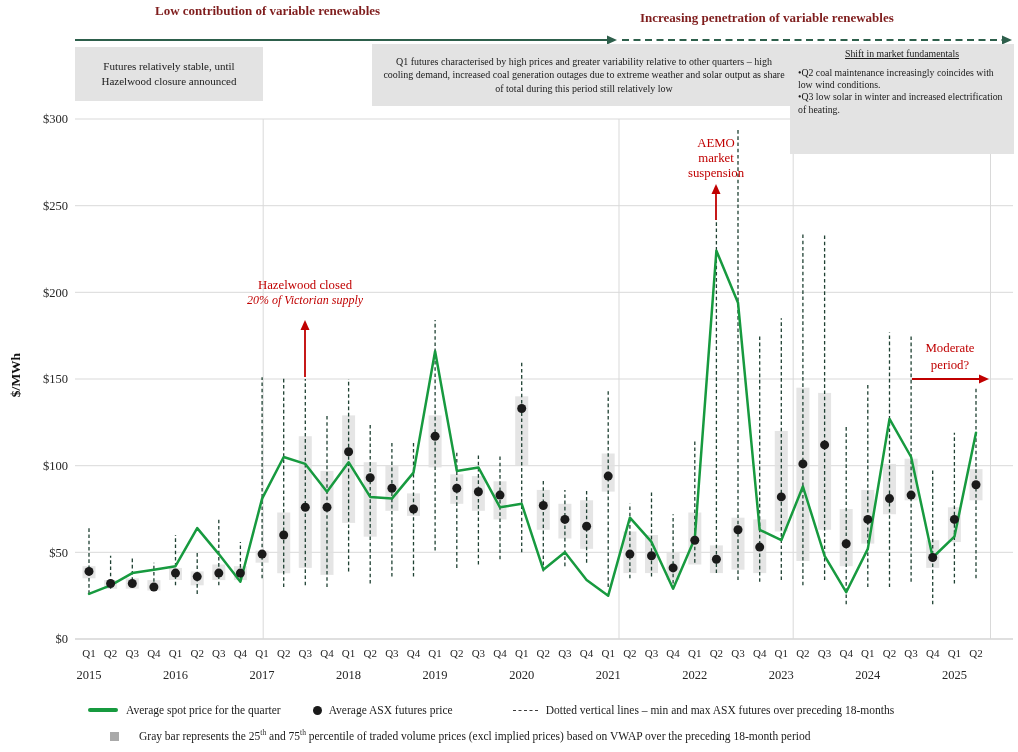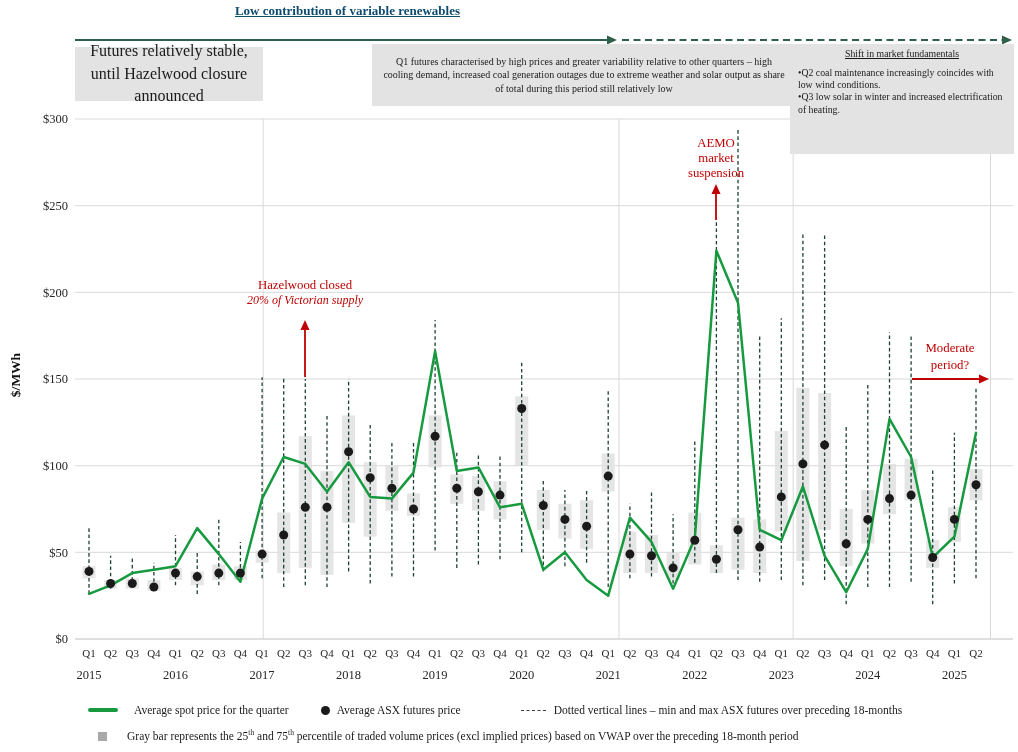--- a/index.html
+++ b/index.html
@@ -1,41 +1,41 @@
 <!DOCTYPE html>
 <html><head>
 <meta charset="utf-8">
 <style>
   html,body{margin:0;padding:0;background:#fff;}
   #stage{position:relative;width:1018px;height:752px;background:#fff;overflow:hidden;
          font-family:"Liberation Serif","DejaVu Serif",serif;color:#1a1a1a;}
   #chart-svg{position:absolute;left:0;top:0;width:1018px;height:752px;}
   #chart-svg text{font-family:"Liberation Serif","DejaVu Serif",serif;}
-  .era{position:absolute;text-align:center;color:#0c4a6e;text-decoration:underline;}
+  .era{position:absolute;color:#7f1d1d;}
   #era1{left:155px;top:4px;width:385px;}
   #era2{left:640px;top:11px;width:340px;}
   .era .t{font-weight:bold;font-size:13px;line-height:14px;}
   .era .s{font-style:italic;font-size:11.5px;line-height:13px;}
   .callout{position:absolute;background:#e3e3e3;color:#1a1a1a;}
   #box1{left:75px;top:47px;width:188px;height:54px;display:flex;align-items:center;justify-content:center;
-        text-align:center;font-size:16px;line-height:1.4;padding:0 14px;box-sizing:border-box;}
+        text-align:center;font-size:11px;line-height:1.4;padding:0 14px;box-sizing:border-box;}
   #box2{left:372px;top:44px;width:424px;height:62px;display:flex;align-items:center;justify-content:center;
         text-align:center;font-size:10px;line-height:1.32;padding:0 10px;box-sizing:border-box;}
   #box3{left:790px;top:44px;width:224px;height:110px;font-size:9.8px;line-height:1.24;
         padding:4px 8px 4px 8px;box-sizing:border-box;text-align:left;}
   #box3 .bt{text-align:center;text-decoration:underline;margin-bottom:7px;}
   .legend-row{position:absolute;display:flex;align-items:center;font-size:11.5px;color:#1a1a1a;}
   #legrow1{left:88px;top:704px;}
-  #legrow2{left:98px;top:730px;justify-content:space-between;}
+  #legrow2{left:110px;top:730px;justify-content:space-between;}
   .leg-item{display:inline-flex;align-items:center;}
   .sw-line{display:inline-block;width:30px;height:4px;background:#179a3f;border-radius:2px;margin-right:8px;}
   .sw-dot{display:inline-block;width:9px;height:9px;border-radius:50%;background:#1a1a1a;margin-right:7px;}
   .sw-dash{display:inline-block;width:25px;height:0;border-top:1.7px dashed #3c3c3c;margin-right:8px;}
   .sw-bar{display:inline-block;width:9px;height:9px;background:#a9a9a9;margin-right:20px;}
-  .gap1{margin-right:32px;gap:8px;}
+  .gap1{margin-right:32px;}
   .gap2{margin-right:60px;}
   sup{font-size:7.5px;vertical-align:super;line-height:0;}
 </style>
 </head>
 <body>
 
 <div id="stage">
 
   <svg id="chart-svg" viewBox="0 0 1018 752">
       <line x1="75" y1="639.0" x2="1013" y2="639.0" stroke="#bfbfbf" stroke-width="1"></line>
@@ -253,20 +253,21 @@
       <text x="950" y="352" text-anchor="middle" font-size="12.8" fill="#c00000">Moderate</text>
       <text x="950" y="369" text-anchor="middle" font-size="12.8" fill="#c00000">period?</text>
       <line x1="912" y1="379" x2="980" y2="379" stroke="#c00000" stroke-width="1.8"></line>
       <polygon points="989,379 979,374.5 979,383.5" fill="#c00000"></polygon>
     </svg>
 
   <div class="era" id="era1">
     <div class="t">Low contribution of variable renewables</div>
   </div>
   <div class="era" id="era2">
+    <div class="t">Increasing penetration of variable renewables</div>
   </div>
 
   <div class="callout" id="box1">Futures relatively stable, until Hazelwood closure announced</div>
   <div class="callout" id="box2">Q1 futures characterised by high prices and greater variability relative to other quarters – high cooling demand, increased coal generation outages due to extreme weather and solar output as share of total during this period still relatively low</div>
   <div class="callout" id="box3">
     <div class="bt">Shift in market fundamentals</div>
     <div class="bullet">•Q2 coal maintenance increasingly coincides with low wind conditions.</div>
     <div class="bullet">•Q3 low solar in winter and increased electrification of heating.</div>
   </div>
 

